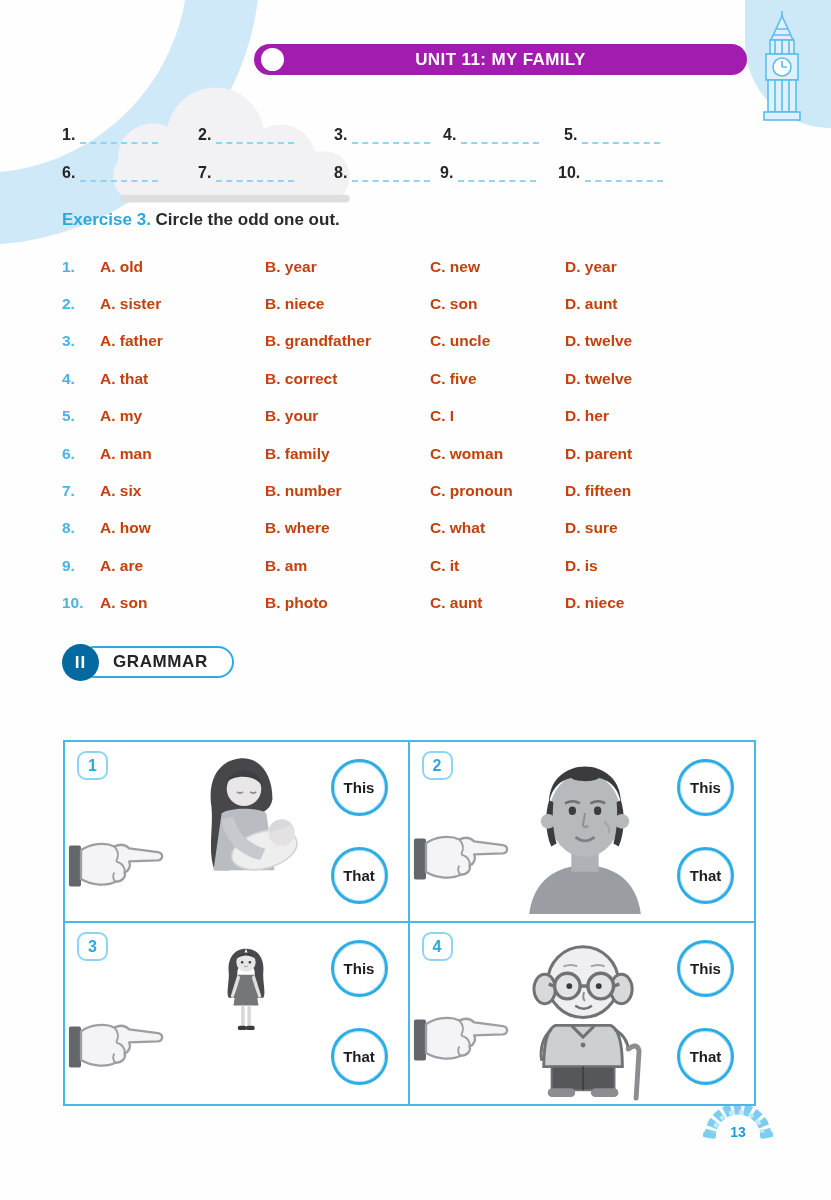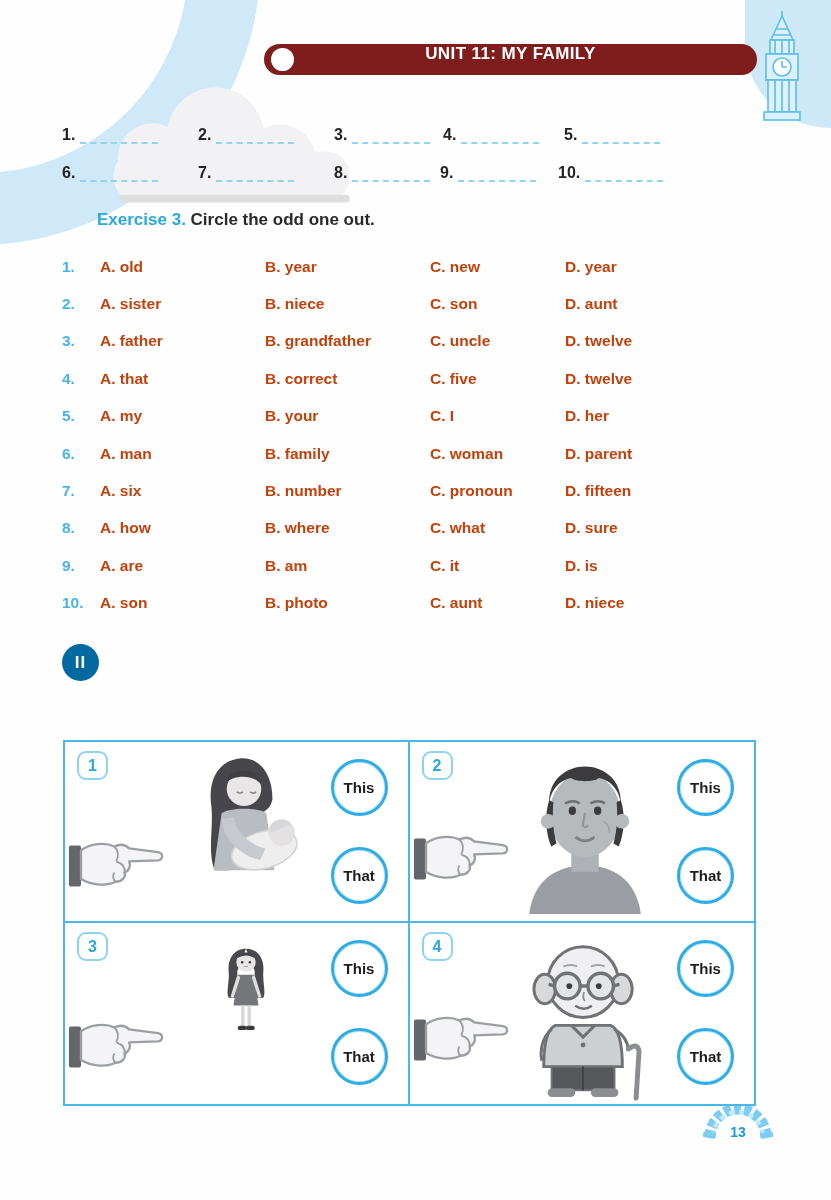--- a/index.html
+++ b/index.html
@@ -6,32 +6,32 @@
   body { background:#888; font-family:"Liberation Sans", sans-serif; }
   .page { position:relative; width:831px; height:1200px; margin:0 auto; background:#fefefe; overflow:hidden; font-family:"Liberation Sans", sans-serif; }
 
   
   .arc-tl { position:absolute; left:-300px; top:-315px; width:560px; height:560px; border-radius:50%; border:72px solid #cfe9f8; }
   .cloud-svg { position:absolute; left:70px; top:80px; }
   .corner-blob { position:absolute; right:0; top:0; width:86px; height:128px; background:#cde9f8; border-bottom-left-radius:85px; }
   .bigben-svg { position:absolute; right:22px; top:10px; }
 
   
-  .banner { position:absolute; left:264px; top:44px; width:493px; height:31px; background:#7f1d1d; border-radius:17px; display:flex; align-items:flex-start; justify-content:center; z-index:3; }
+  .banner { position:absolute; left:254px; top:44px; width:493px; height:31px; background:#a21caf; border-radius:17px; display:flex; align-items:center; justify-content:center; z-index:3; }
   .banner-circle { position:absolute; left:7px; top:4px; width:23px; height:23px; background:#ffffff; border-radius:50%; }
   .banner-title { color:#ffffff; font-weight:bold; font-size:17px; letter-spacing:0.4px; }
 
   
   .blank { position:absolute; height:24px; display:flex; align-items:flex-end; }
   .blank-num { font-weight:bold; font-size:16px; color:#242428; line-height:18px; }
   .blank-line { display:inline-block; width:78px; height:12px; margin-left:5px; border-bottom:2px dashed #90d4f2; }
 
   
   .ex-heading { position:absolute; left:62px; font-size:17px; font-weight:bold; color:#2a2a2e; }
-  .ex-label { color:#29a9e0;margin-left:35px; }
+  .ex-label { color:#29a9e0; }
   .blue-word { color:#29a9e0; font-style:italic; }
 
   
   .ex3-table { position:absolute; left:62px; top:248px; width:645px; display:grid; grid-template-columns:38px 165px 165px 135px 1fr; grid-auto-rows:37.4px; align-items:center; }
   .ex3-num { color:#4ab3e4; font-weight:bold; font-size:15.5px; }
   .ex3-opt { color:#c2410c; font-weight:bold; font-size:15.5px; }
 
   
   .grammar { position:absolute; left:62px; top:644px; height:38px; }
   .grammar-pill { margin-left:17px; margin-top:2px; height:32px; border:2.5px solid #29abe2; border-radius:17px; background:#ffffff; display:inline-flex; align-items:center; padding:0 24px 0 32px; }
@@ -203,20 +203,23 @@
     <span class="ex3-opt">A. son</span>
     <span class="ex3-opt">B. photo</span>
     <span class="ex3-opt">C. aunt</span>
     <span class="ex3-opt">D. niece</span>
   </div>
 
   <div class="grammar">
     <div class="grammar-circle">
       <span class="grammar-numeral">II</span>
     </div>
+    <div class="grammar-pill">
+      <span class="grammar-title">GRAMMAR</span>
+    </div>
   </div>
 
 
   <div class="choice-grid">
 
     <div class="cell">
       <div class="num-badge">1</div>
       <svg class="hand" viewBox="0 0 110 62">
         <rect x="1" y="9" width="13" height="44" rx="2" fill="#63666a"></rect>
         <path d="M14,14 C24,7 40,5 50,10 C56,7 62,8 66,12 L97,16 C103,17 103,24 97,25 L66,26 C68,31 66,36 61,38 C63,43 58,48 51,48 C42,53 26,52 14,45 Z" fill="#f4f4f6" stroke="#9b9ea2" stroke-width="2.5" stroke-linejoin="round"></path>

